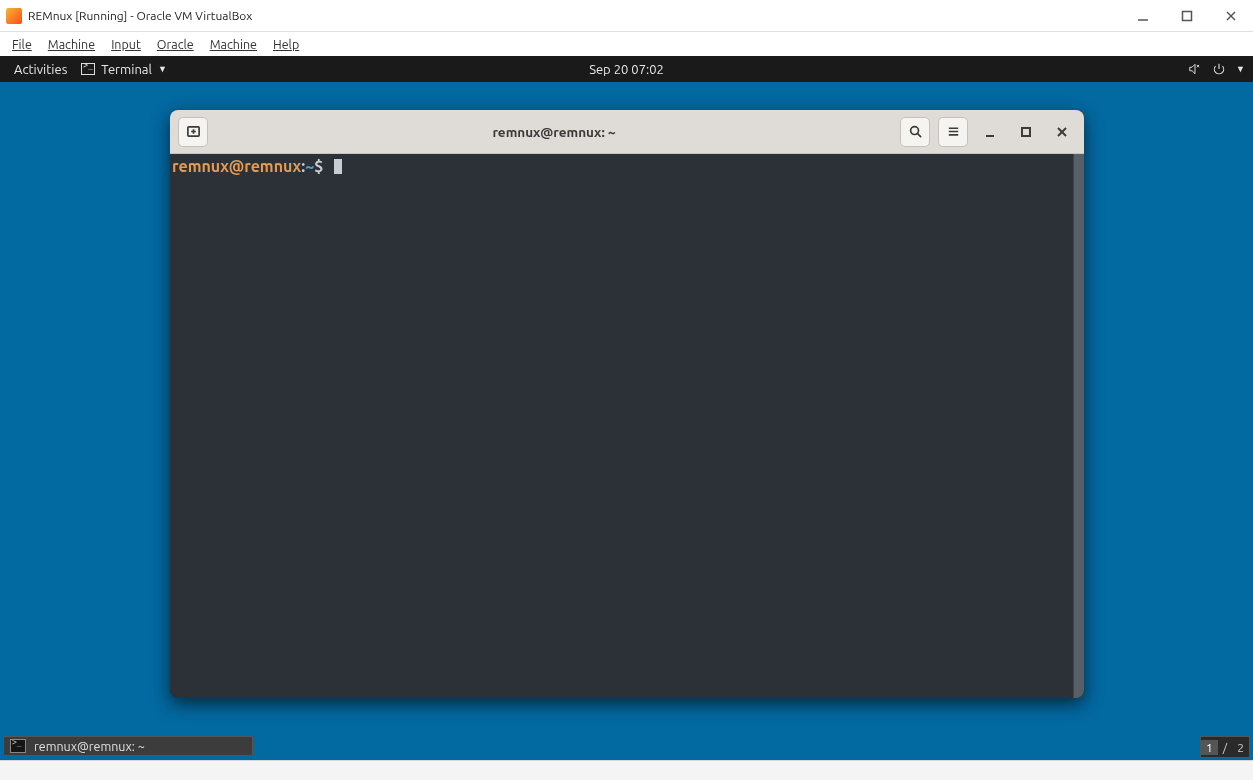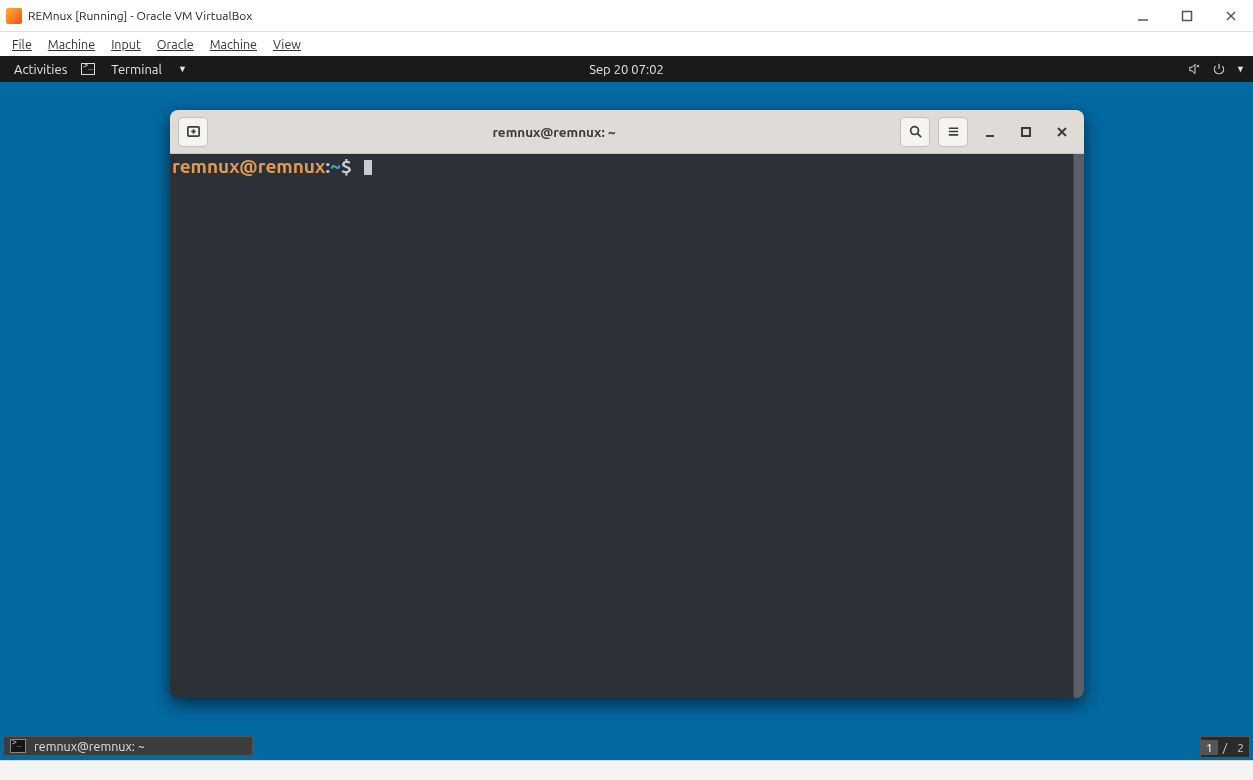--- a/index.html
+++ b/index.html
@@ -31,21 +31,21 @@
   .guest {
     position: relative; width: 100%; height: calc(780px - 28px - 24px - 24px);
     background: #0369a1;
   }
 
   .gnome-topbar {
     height: 26px; background: #1a1a1a; color: #e6e6e6; display:flex; align-items:center;
     font-size: 13px; padding: 0 8px;
   }
   .gnome-topbar .activities { padding: 0 6px; cursor:pointer; }
-  .gnome-topbar .app-menu { display:flex; align-items:center; gap:16px; padding:0 8px; cursor:pointer; }
+  .gnome-topbar .app-menu { display:flex; align-items:center; gap:6px; padding:0 8px; cursor:pointer; }
   .gnome-topbar .app-menu .app-icon{
     width:14px; height:12px; border:1px solid #ddd; display:inline-block; position:relative;
   }
   .gnome-topbar .app-menu .app-icon::after{
     content:">_"; position:absolute; top:-3px; left:1px; font-size:8px; color:#ddd; font-family:monospace;
   }
   .gnome-topbar .app-menu .caret { font-size:9px; }
   .gnome-topbar .center { position:absolute; left:50%; transform:translateX(-50%); }
   .gnome-topbar .right { margin-left:auto; display:flex; align-items:center; gap:10px; }
   .gnome-topbar .right svg { width:14px; height:14px; fill:#e6e6e6; }
@@ -69,21 +69,21 @@
   .term-header .title { flex:1; text-align:center; font-weight:600; font-size:13.5px; color:#3a3a3a; }
   .hdr-right { display:flex; align-items:center; gap:8px; }
   .win-ctrl { width:28px; height:28px; display:flex; align-items:center; justify-content:center; cursor:pointer; color:#3b3b3b; border-radius:4px; }
   .win-ctrl svg{ width:12px; height:12px; stroke:#3b3b3b; stroke-width:2; fill:none; }
 
   .term-body {
     flex:1; background:#2b3137; display:flex;
   }
   .term-content {
     flex:1; padding:4px 4px 20px 2px; font-family:"Ubuntu Mono","DejaVu Sans Mono",monospace;
-    font-size:19px; line-height:16px; color:#c8cdd2; white-space:pre;
+    font-size:16px; line-height:16px; color:#c8cdd2; white-space:pre;
   }
   .prompt-user { color:#e49b51; font-weight:bold; }
   .prompt-sep  { color:#c8cdd2; font-weight:bold; }
   .prompt-path { color:#4fa0c6; font-weight:bold; }
   .cursor {
     display:inline-block; width:8px; height:15px; background:#c8cdd2; vertical-align:-2px;
     margin-left:2px;
   }
   .term-scrollbar { width:11px; background:#585f66; border-left:1px solid #444; }
 
@@ -140,21 +140,21 @@
     </span>
   </div>
 </div>
 
 <div class="vbox-menubar">
   <span class="menu-item">File</span>
   <span class="menu-item">Machine</span>
   <span class="menu-item">Input</span>
   <span class="menu-item">Oracle</span>
   <span class="menu-item">Machine</span>
-  <span class="menu-item">View</span>
+  <span class="menu-item">Help</span>
 </div>
 
 <div class="guest">
 
   <div class="gnome-topbar">
     <span class="activities">Activities</span>
     <span class="app-menu">
       <span class="app-icon"></span>
       <span>Terminal</span>
       <span class="caret">▼</span>

